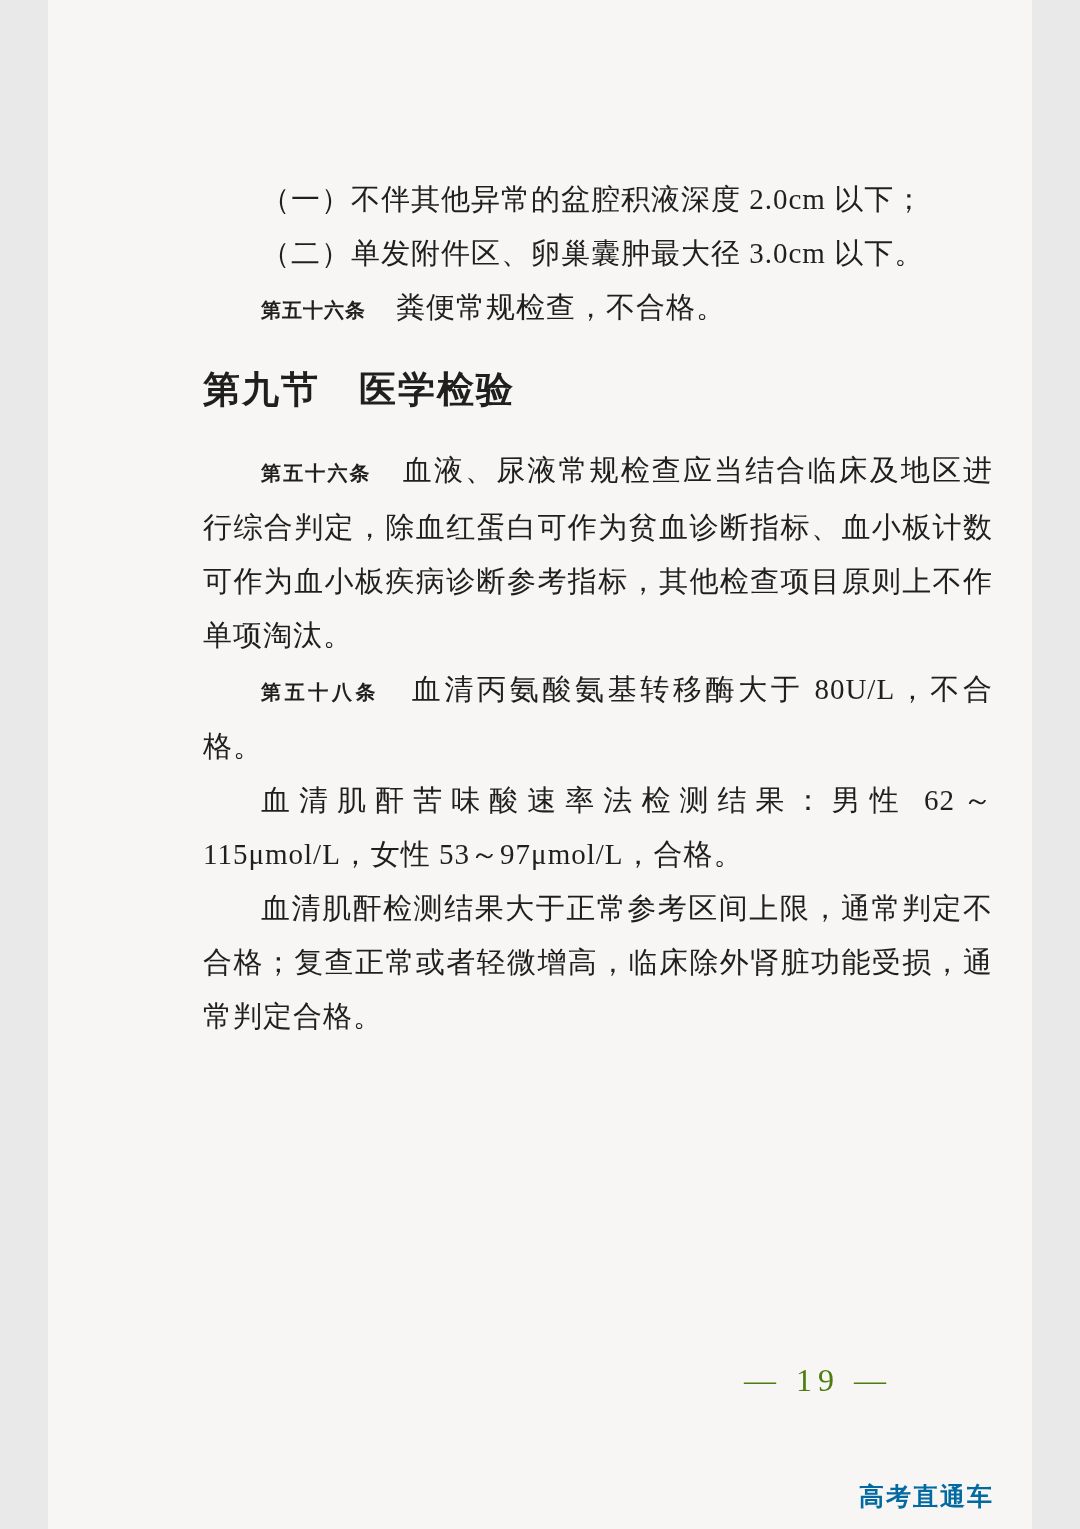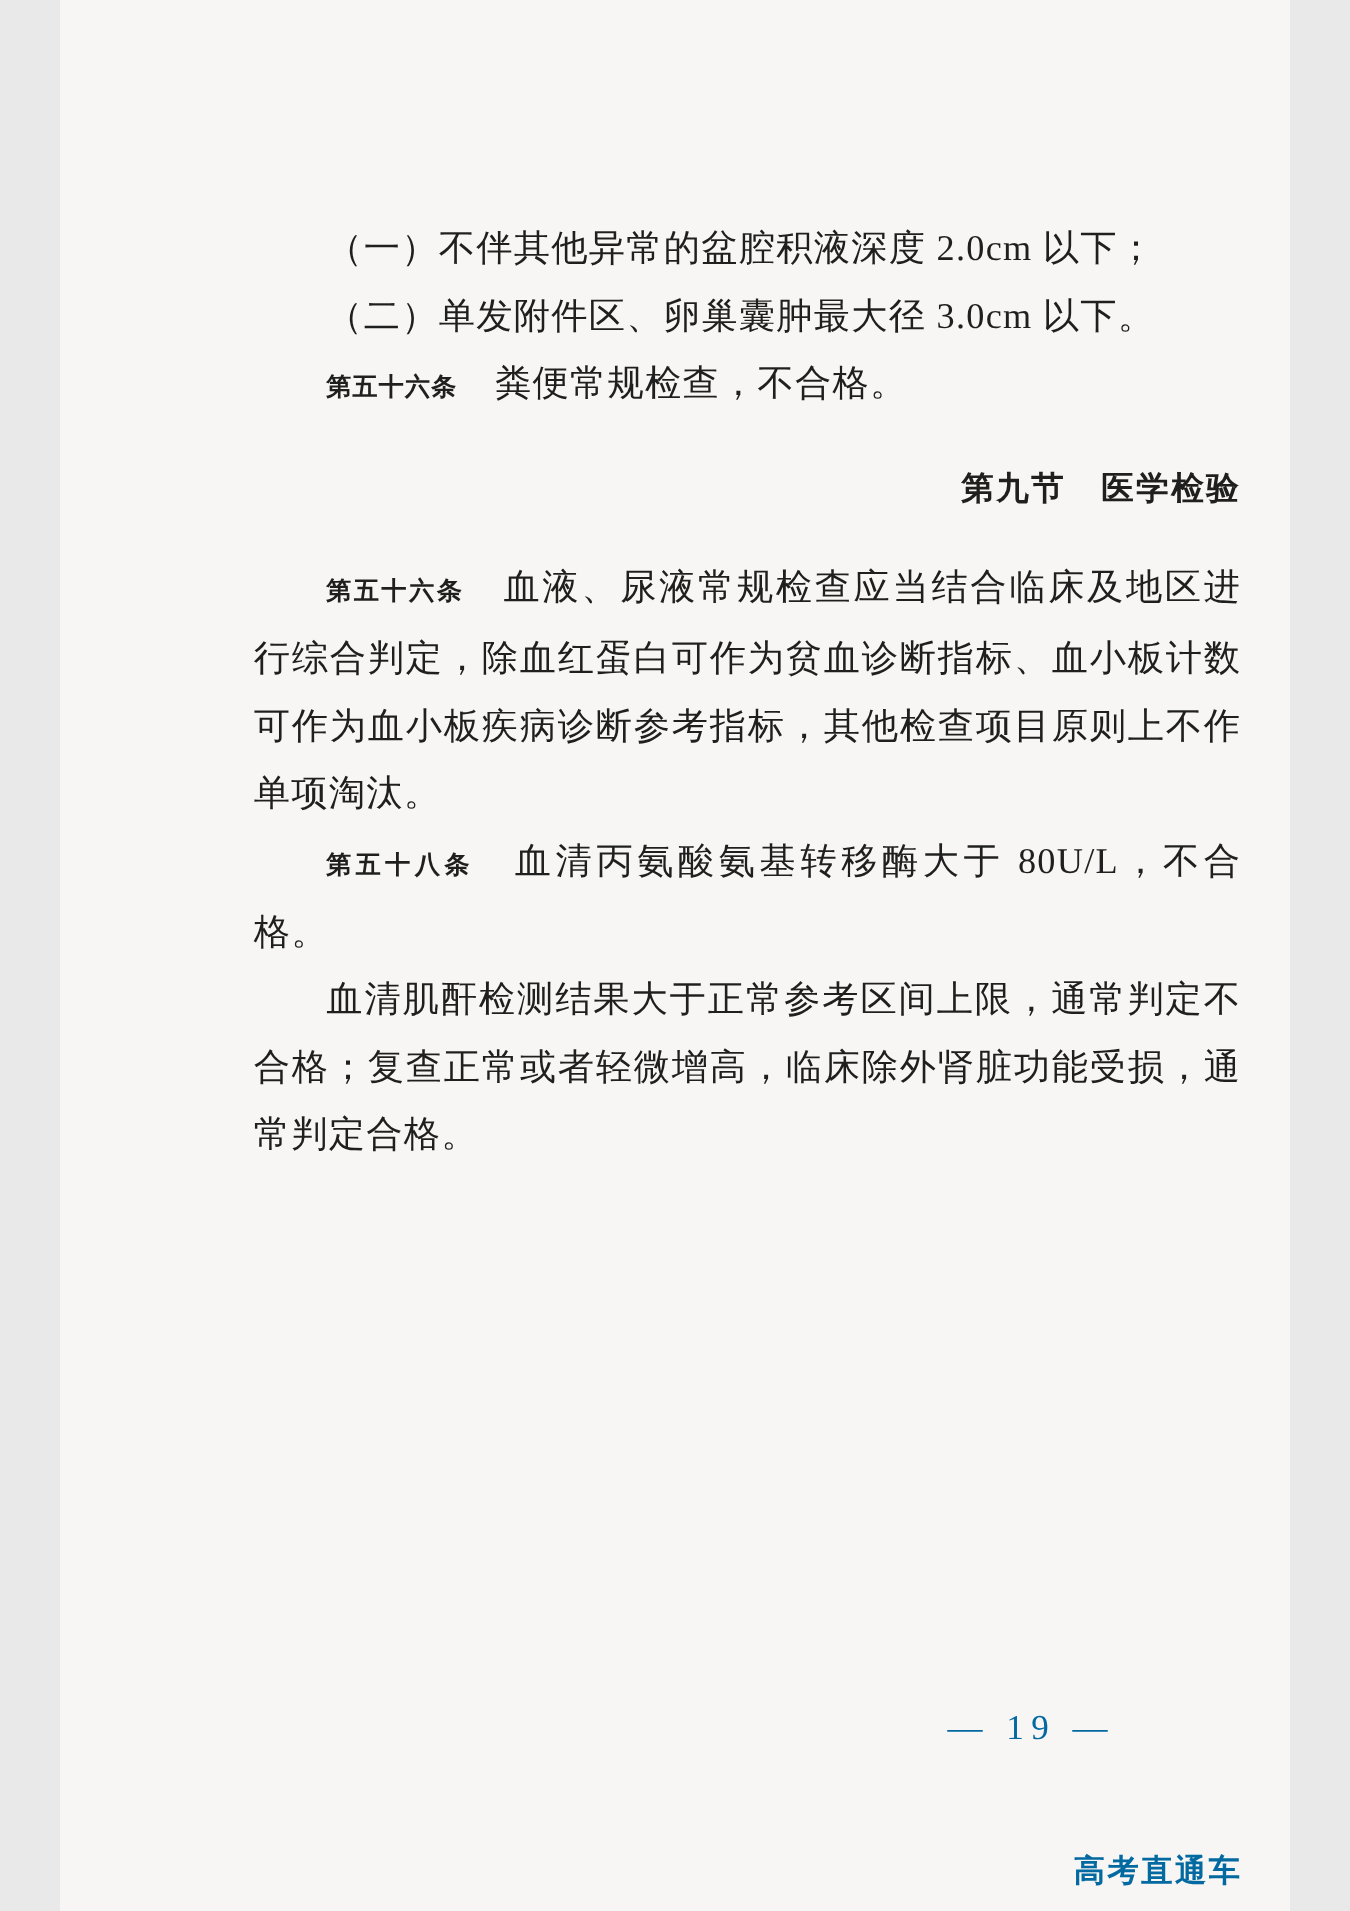--- a/index.html
+++ b/index.html
@@ -31,35 +31,35 @@
     text-indent: 2em;
     letter-spacing: 1px;
   }
   .lead {
     font-weight: 700;
     font-family: "Liberation Sans", "DejaVu Sans", sans-serif;
     font-size: 20px;
   }
   .heading {
     margin: 26px 0 26px 0;
-    font-size: 26px;
+    font-size: 37px;
     line-height: 54px;
-    text-align: right;
+    text-align: left;
     text-indent: 0;
     font-weight: 700;
     font-family: "Liberation Sans", "DejaVu Sans", sans-serif;
     letter-spacing: 2px;
   }
   .footer {
     position: absolute;
     right: 140px;
     bottom: 130px;
-    font-size: 28px;
+    font-size: 32px;
     letter-spacing: 6px;
-    color: #0369a1;
+    color: #4d7c0f;
     font-family: "Liberation Serif", "DejaVu Serif", serif;
   }
   .watermark {
     position: absolute;
     right: 38px;
     bottom: 16px;
     font-size: 25px;
     font-weight: 700;
     color: #0369a1;
     font-family: "Liberation Sans", "DejaVu Sans", sans-serif;
@@ -80,20 +80,21 @@
 
     <h2 class="heading">第九节　医学检验</h2>
 
     <p class="para"><span class="lead">第五十六条</span><span>　血液、尿液常规检查应当结合临床及地区进行综合判定，除血红蛋白可作为贫血诊断指标、血小板计数可作为血小板疾病诊断参考指标，其他检查项目原则上不作单项淘汰。</span></p>
 
 
     <p class="para"><span class="lead">第五十八条</span><span>　血清丙氨酸氨基转移酶大于 80U/L，不合格。</span></p>
 
 
 
+    <p class="para">血清肌酐苦味酸速率法检测结果：男性 62～115μmol/L，女性 53～97μmol/L，合格。</p>
 
     <p class="para">血清肌酐检测结果大于正常参考区间上限，通常判定不合格；复查正常或者轻微增高，临床除外肾脏功能受损，通常判定合格。</p>
 
   </section>
 
   <div class="footer">— 19 —</div>
 
   <div class="watermark">高考直通车</div>
 </article>
 

